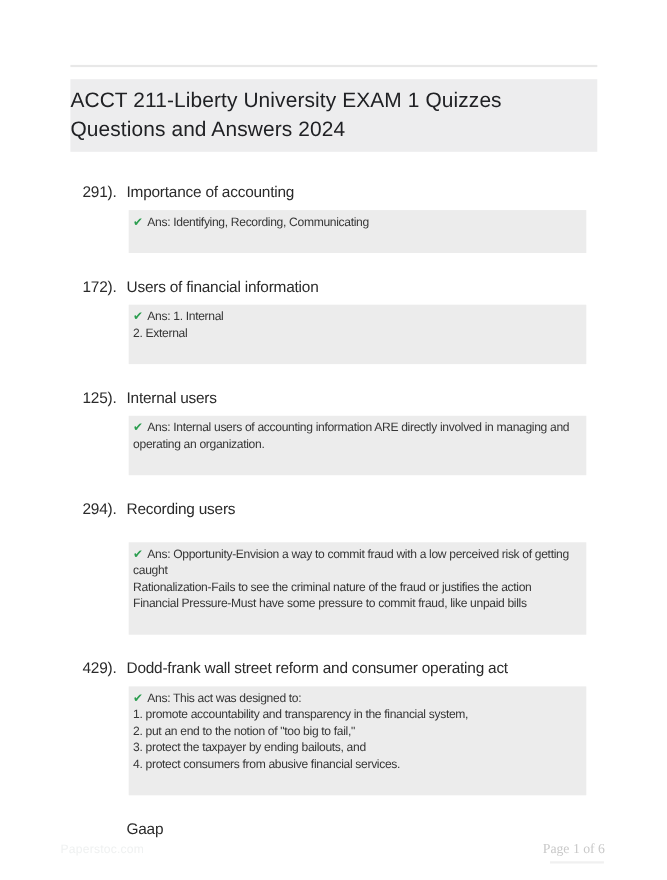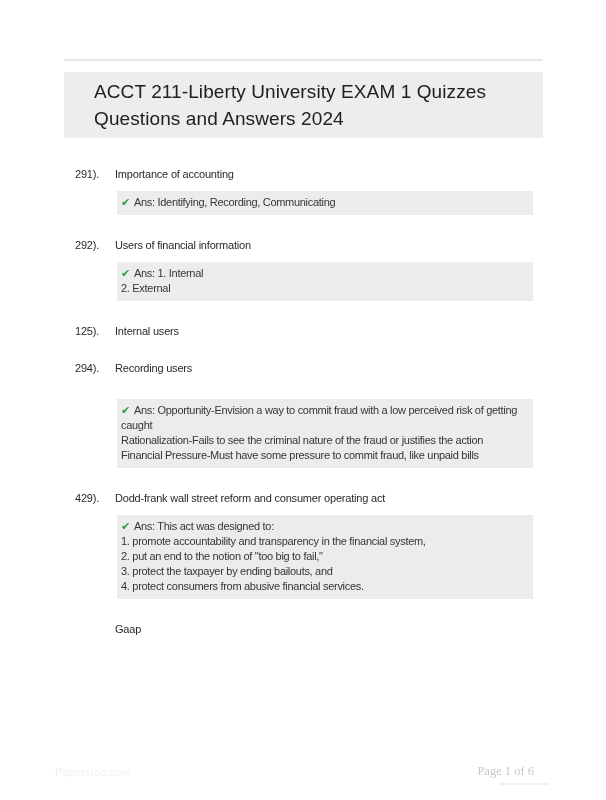--- a/index.html
+++ b/index.html
@@ -16,44 +16,44 @@
   .divider {
     height: 2px;
     background: #e8e8e8;
     margin-bottom: 11px;
   }
   .title-box {
     background: #ededee;
     color: #202124;
     font-size: 19px;
     line-height: 27px;
-    padding: 6px 30px;
+    padding: 6px 0;
     margin-bottom: 30px;
     letter-spacing: 0.1px;
   }
   .qa-item { margin-bottom: 24px; }
   .q-row {
     display: flex;
     margin-bottom: 10px;
     color: #2a2a2a;
-    font-size: 11px;
+    font-size: 14px;
     letter-spacing: -0.2px;
     line-height: 13px;
   }
   .q-num {
     width: 40px;
     margin-left: 11px;
     flex-shrink: 0;
   }
   .ans-box {
     margin-left: 53px;
     width: 416px;
     box-sizing: border-box;
     background: #ececec;
-    padding: 4px 8px 5px 4px;
+    padding: 4px 8px 20px 4px;
     font-size: 11px;
     line-height: 15px;
     color: #363636;
     letter-spacing: -0.3px;
   }
   .ans-text { white-space: pre-wrap; }
   .check {
     color: #2a9d4e;
     font-size: 11px;
     margin-right: 4px;
@@ -61,21 +61,21 @@
   .footer-watermark {
     position: absolute;
     left: 55px;
     top: 766px;
     font-size: 11px;
     color: #eff1f1;
     letter-spacing: 0.2px;
   }
   .page-number {
     position: absolute;
-    right: 72px;
+    right: 56px;
     top: 764px;
     font-family: "Liberation Serif", serif;
     font-size: 12.5px;
     color: #c9c9c9;
   }
   .footer-line {
     position: absolute;
     left: 500px;
     top: 783px;
     width: 49px;
@@ -97,32 +97,33 @@
   <div class="qa-item">
     <div class="q-row">
       <span class="q-num">291).</span>
       <span class="q-text">Importance of accounting</span>
     </div>
     <div class="ans-box"><span class="check">✔</span><span class="ans-text">Ans: Identifying, Recording, Communicating</span></div>
   </div>
 
   <div class="qa-item">
     <div class="q-row">
-      <span class="q-num">292).</span>
+      <span class="q-num">172).</span>
       <span class="q-text">Users of financial information</span>
     </div>
     <div class="ans-box"><span class="check">✔</span><span class="ans-text">Ans: 1. Internal
 2. External</span></div>
   </div>
 
   <div class="qa-item">
     <div class="q-row">
       <span class="q-num">125).</span>
       <span class="q-text">Internal users</span>
     </div>
+    <div class="ans-box"><span class="check">✔</span><span class="ans-text">Ans: Internal users of accounting information ARE directly involved in managing and operating an organization.</span></div>
   </div>
 
   <div class="qa-item">
     <div class="q-row">
       <span class="q-num">294).</span>
       <span class="q-text">Recording users</span>
     </div>
   </div>
 
   <div class="qa-item">

